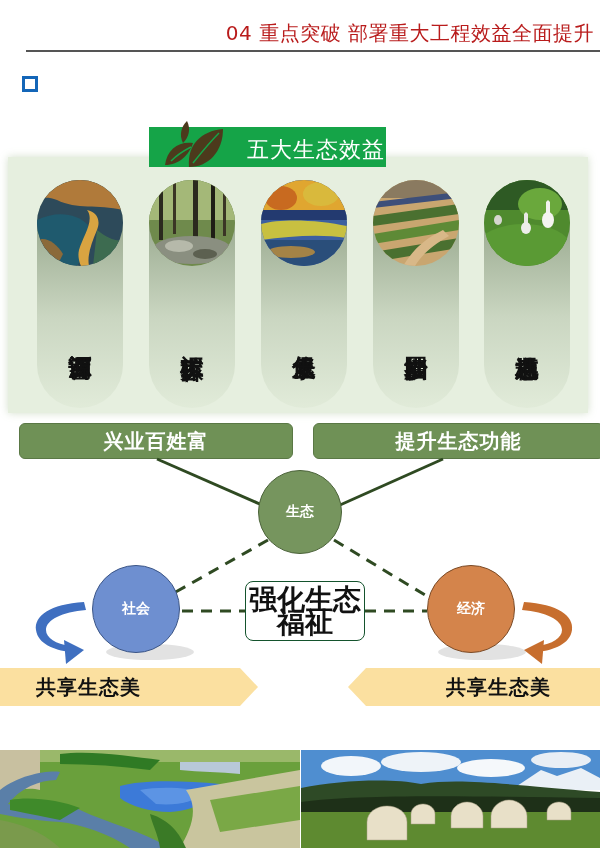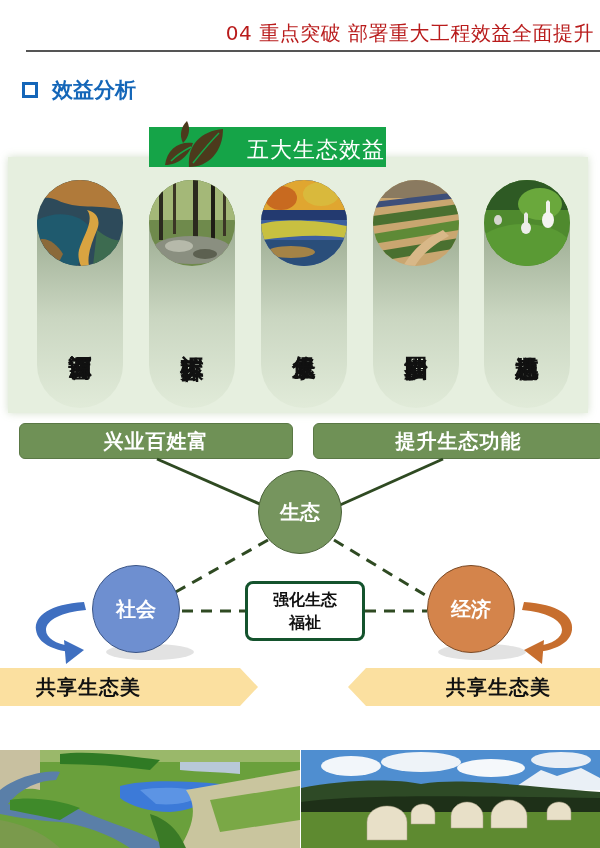--- a/index.html
+++ b/index.html
@@ -23,45 +23,44 @@
   .pill-photo { position:absolute; left:0; top:0; width:86px; height:86px; border-radius:50%; overflow:hidden; }
   .pill-text { position:absolute; left:0; right:0; top:90px; text-align:center; font-size:23px; font-weight:bold; color:#111;
                line-height:27px; writing-mode:vertical-rl; text-orientation:upright; margin:0 auto; height:136px; width:86px;
                display:flex; align-items:center; justify-content:center; letter-spacing:0; }
 
   .goal-box { position:absolute; top:423px; height:36px; background:#6f9156; border:1px solid #5a7845; border-radius:6px;
               color:#fff; font-size:20px; font-weight:bold; display:flex; align-items:center; justify-content:center; letter-spacing:1px; }
 
   svg.links { position:absolute; left:0; top:0; width:600px; height:848px; pointer-events:none; }
 
-  .node { position:absolute; border-radius:50%; display:flex; align-items:center; justify-content:center; color:#fff; font-size:20px; font-weight:bold; }
+  .node { position:absolute; border-radius:50%; display:flex; align-items:center; justify-content:center; color:#fff; font-size:14px; font-weight:bold; }
   .node-eco { left:258px; top:470px; width:84px; height:84px; background:#76955e; border:1px solid #4a6238; }
   .node-social { left:92px; top:565px; width:88px; height:88px; background:#6e8fd0; border:1px solid #3b5586; }
   .node-econ { left:427px; top:565px; width:88px; height:88px; background:#d4844b; border:1px solid #7a4a26; }
 
-  .center-box { position:absolute; left:245px; top:581px; width:120px; height:60px; background:#fff; border:3px solid #14532d; border-radius:8px;
-                font-size:16px; font-weight:bold; color:#111; display:flex; flex-direction:column; align-items:center; justify-content:center; line-height:23px; }
+  .center-box { position:absolute; left:245px; top:581px; width:120px; height:60px; background:#fff; border:1px solid #14532d; border-radius:8px;
+                font-size:28px; font-weight:bold; color:#111; display:flex; flex-direction:column; align-items:center; justify-content:center; line-height:23px; }
 
   .ribbon { position:absolute; top:668px; height:38px; background:#fbe0a0; display:flex; align-items:center; font-size:20px; font-weight:bold; color:#111; letter-spacing:1px; }
   .ribbon-left { left:0; width:258px; clip-path:polygon(0 0, 240px 0, 258px 50%, 240px 100%, 0 100%); padding-left:36px; }
   .ribbon-right { left:348px; width:252px; clip-path:polygon(18px 0, 252px 0, 252px 100%, 18px 100%, 0 50%); padding-left:98px; }
 
   .photo-strip { position:absolute; top:750px; height:98px; overflow:hidden; }
   .strip-left { left:0; width:300px; }
   .strip-right { left:301px; width:299px; }
 </style>
 </head>
 <body>
 
 <div class="header-title">04 重点突破 部署重大工程效益全面提升</div>
 <div class="header-rule"></div>
 
 <div class="section-heading">
   <span class="section-square"></span>
-  <span class="section-label">效益分析</span>
 </div>
 
 <div class="benefit-panel"></div>
 
 <div class="panel-banner">
   <svg class="banner-leaf" viewBox="0 0 66 52">
     <path d="M4 44 C6 28 18 20 32 22 C28 34 18 44 4 44 Z" fill="#4c3a1c"></path>
     <path d="M10 40 C16 34 22 30 30 26" stroke="#15a448" stroke-width="1.5" fill="none"></path>
     <path d="M28 46 C26 24 40 10 62 8 C62 30 48 46 28 46 Z" fill="#4c3a1c"></path>
     <path d="M32 42 C40 32 48 22 58 12" stroke="#15a448" stroke-width="1.5" fill="none"></path>

